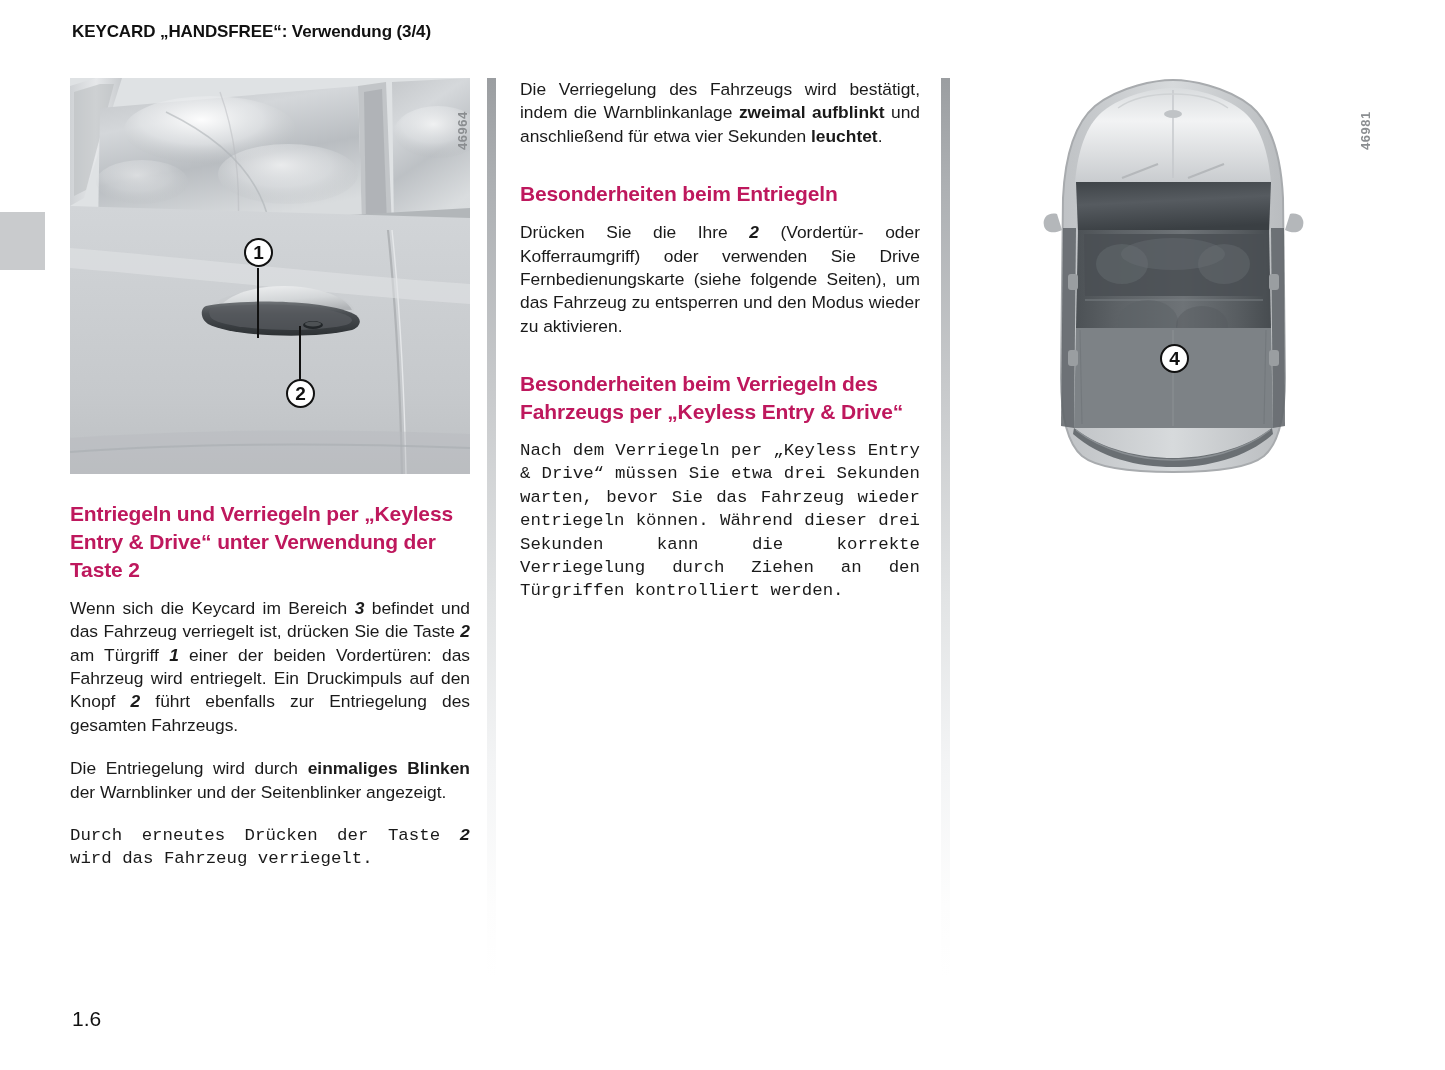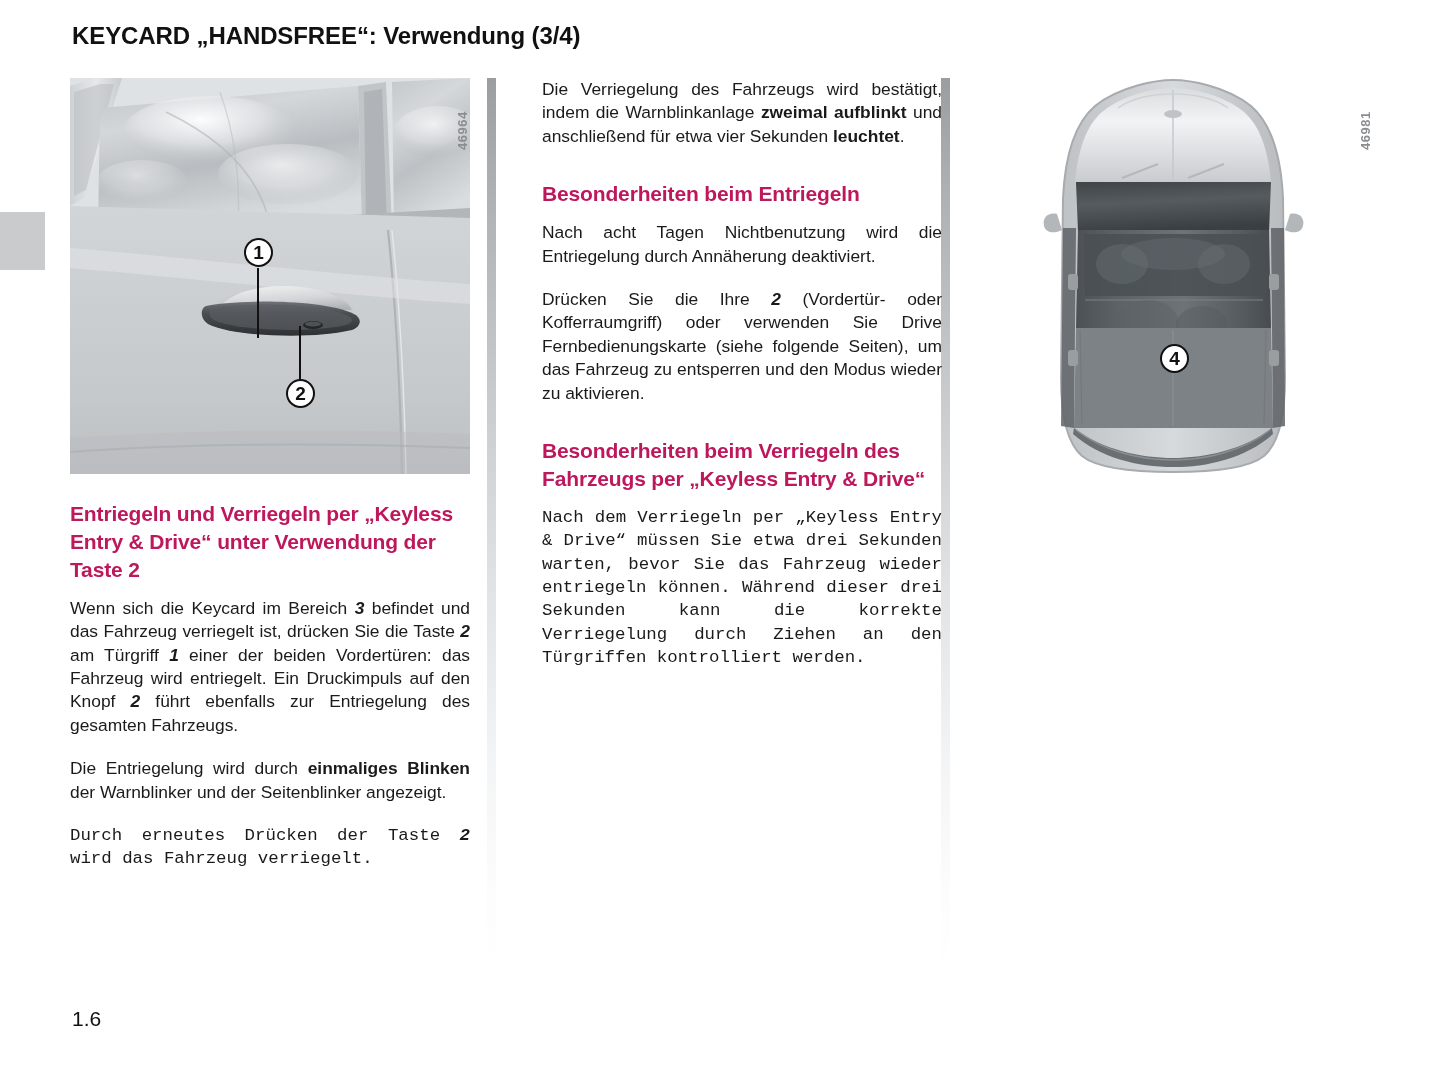--- a/index.html
+++ b/index.html
@@ -14,21 +14,21 @@
     font-family: "Liberation Sans", sans-serif;
     color: #1a1a1a;
     overflow: hidden;
   }
 
   
   #page-title {
     position: absolute;
     left: 72px;
     top: 22px;
-    font-size: 24px;
+    font-size: 17px;
     font-weight: bold;
     letter-spacing: -0.1px;
     white-space: nowrap;
     color: #111;
   }
 
   
   #chapter-tab {
     position: absolute;
     left: 0px;
@@ -45,21 +45,21 @@
     width: 9px;
     height: 900px;
     background: linear-gradient(to bottom, #9b9ea1 0%, #adb0b3 12%, #c8cacc 35%, #e2e4e5 58%, #f3f4f5 76%, #fdfdfd 92%, #ffffff 100%);
   }
   #fold-strip-left  { left: 487px; }
   #fold-strip-right { left: 941px; }
 
   
   .column { position: absolute; }
   #column-left   { left: 70px;  top: 78px; width: 400px; }
-  #column-mid    { left: 542px; top: 78px; width: 400px; }
+  #column-mid    { left: 520px; top: 78px; width: 400px; }
   #column-right  { left: 972px; top: 78px; width: 403px; }
 
   
   .figure { position: relative; }
 
   #figure-door {
     width: 400px;
     height: 396px;
     overflow: hidden;
     background: #d8dadc;
@@ -260,21 +260,20 @@
     <p class="body-text"><span>Durch erneutes Drücken der Taste </span><span class="bi">2</span><span> wird das Fahrzeug verriegelt.</span></p>
   </div>
 </div>
 
 <div class="column" id="column-mid">
   <p class="body-text"><span>Die Verriegelung des Fahrzeugs wird bestätigt, indem die Warnblinkanlage </span><span class="b">zweimal aufblinkt</span><span> und anschließend für etwa vier Sekunden </span><span class="b">leuchtet</span><span>.</span></p>
 
   <div class="spacer-md"></div>
 
   <h2 class="section-head">Besonderheiten beim Entriegeln</h2>
-  <p class="body-text"><span>Nach acht Tagen Nichtbenutzung wird die Entriegelung durch Annäherung deaktiviert.</span></p>
   <p class="body-text"><span>Drücken Sie die Ihre </span><span class="bi">2</span><span> (Vordertür- oder Kofferraumgriff) oder verwenden Sie Drive Fernbedienungskarte (siehe folgende Seiten), um das Fahrzeug zu entsperren und den Modus wieder zu aktivieren.</span></p>
 
   <div class="spacer-md"></div>
 
   <h2 class="section-head">Besonderheiten beim Verriegeln des Fahrzeugs per „Keyless Entry &amp; Drive“</h2>
   <p class="body-text"><span>Nach dem Verriegeln per „Keyless Entry &amp; Drive“ müssen Sie etwa drei Sekunden warten, bevor Sie das Fahrzeug wieder entriegeln können. Während dieser drei Sekunden kann die korrekte Verriegelung durch Ziehen an den Türgriffen kontrolliert werden.</span></p>
 </div>
 
 <div class="column" id="column-right">
 

